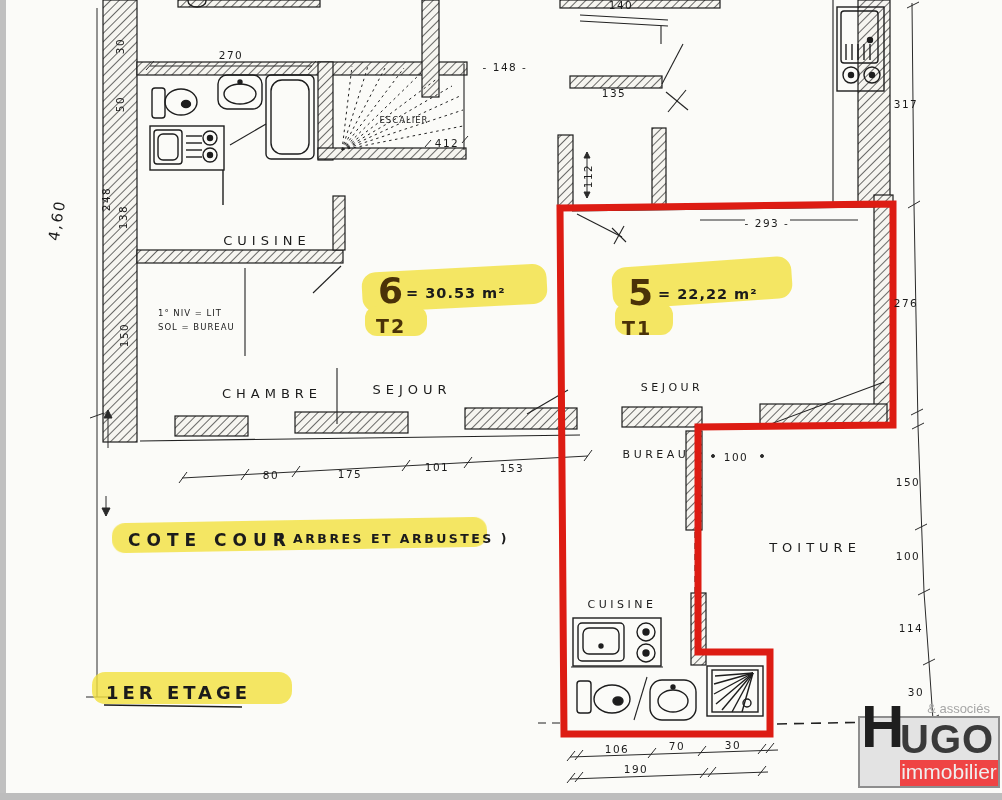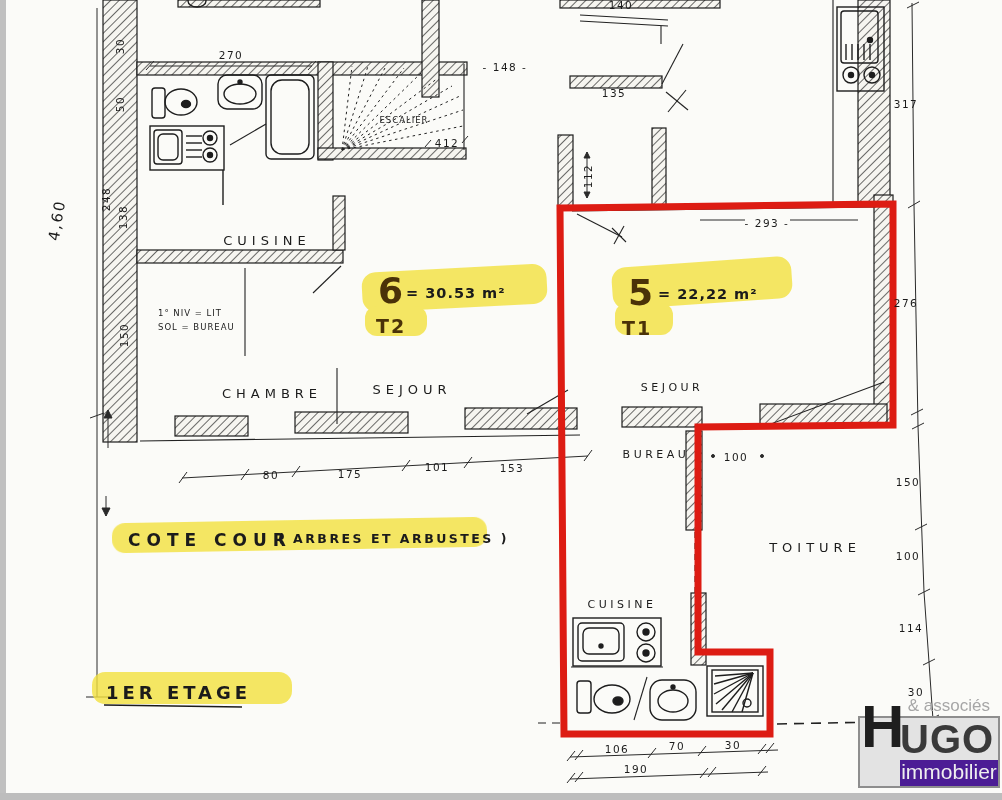--- a/index.html
+++ b/index.html
@@ -15,29 +15,29 @@
   .aptnum{font-size:36px;font-weight:700;fill:#4a3208;}
   .aptarea{font-size:14.5px;font-weight:600;letter-spacing:1px;}
   .tlabel{font-size:19px;font-weight:700;fill:#4a3208;letter-spacing:2px;}
   .notemain{font-size:17px;letter-spacing:6px;font-weight:600;}
   .noteparen{font-size:12.5px;letter-spacing:2.5px;font-weight:600;}
   .etage{font-size:18px;letter-spacing:4px;font-weight:600;}
   .edge{position:absolute;background:#c0c0c0;}
   .edge.left{left:0;top:0;width:6px;height:800px;}
   .edge.bottom{left:0;top:793px;width:1002px;height:7px;background:#bdbdbd;}
   .logo{position:absolute;right:2px;bottom:12px;width:150px;}
-  .logo .tagline{display:block;text-align:right;color:#a6a6a6;font-size:17px;
+  .logo .tagline{display:block;text-align:right;color:#a6a6a6;font-size:13px;
                  padding-right:10px;font-family:"Liberation Sans",sans-serif;}
   .logo-box{position:relative;border:2px solid #8e8e8e;background:#e3e3e3;
             margin-left:8px;margin-top:0;padding:0 0 0 40px;}
   .logo-H{position:absolute;left:1px;top:-20px;font-size:60px;font-weight:700;color:#1e1e1e;
           line-height:0.95;font-family:"Liberation Sans",sans-serif;}
   .logo-rest{font-size:40px;font-weight:700;color:#3a3a3a;letter-spacing:1px;line-height:1.05;
              font-family:"Liberation Sans",sans-serif;}
-  .logo-sub{background:#4c1d95;color:#efefef;font-size:21px;text-align:center;
+  .logo-sub{background:#ef4444;color:#efefef;font-size:21px;text-align:center;
             margin:0;padding:0 0 3px;line-height:1.1;font-family:"Liberation Sans",sans-serif;}
 </style>
 </head>
 <body>
 
 <div class="stage">
 
 <svg width="1002" height="800" viewBox="0 0 1002 800">
   <defs>
     <pattern id="hh" patternUnits="userSpaceOnUse" width="6" height="6" patternTransform="rotate(45)">

